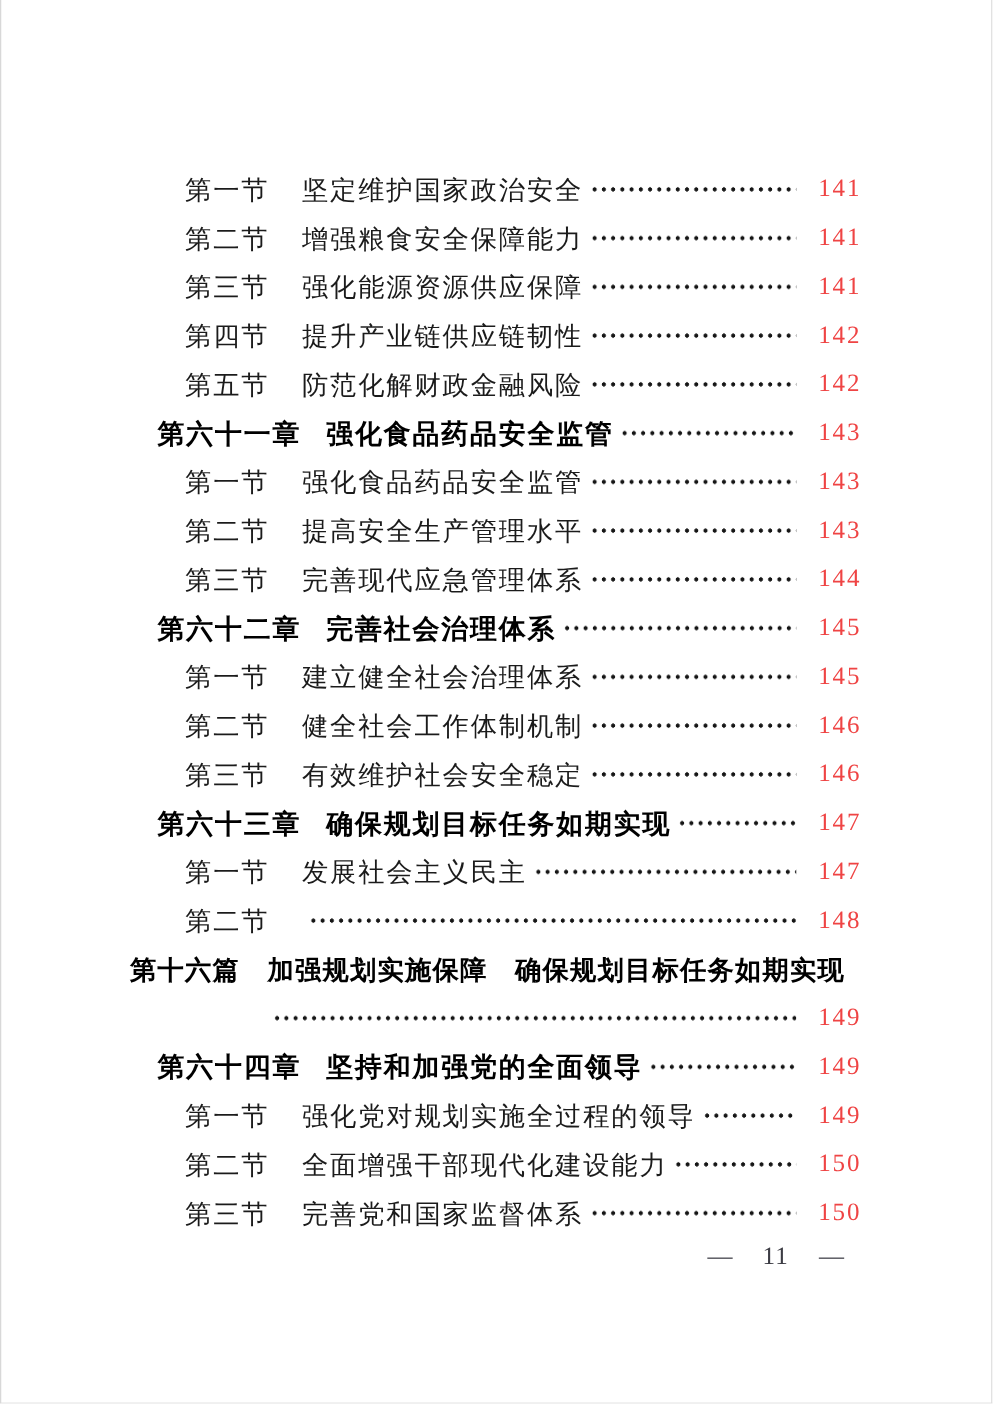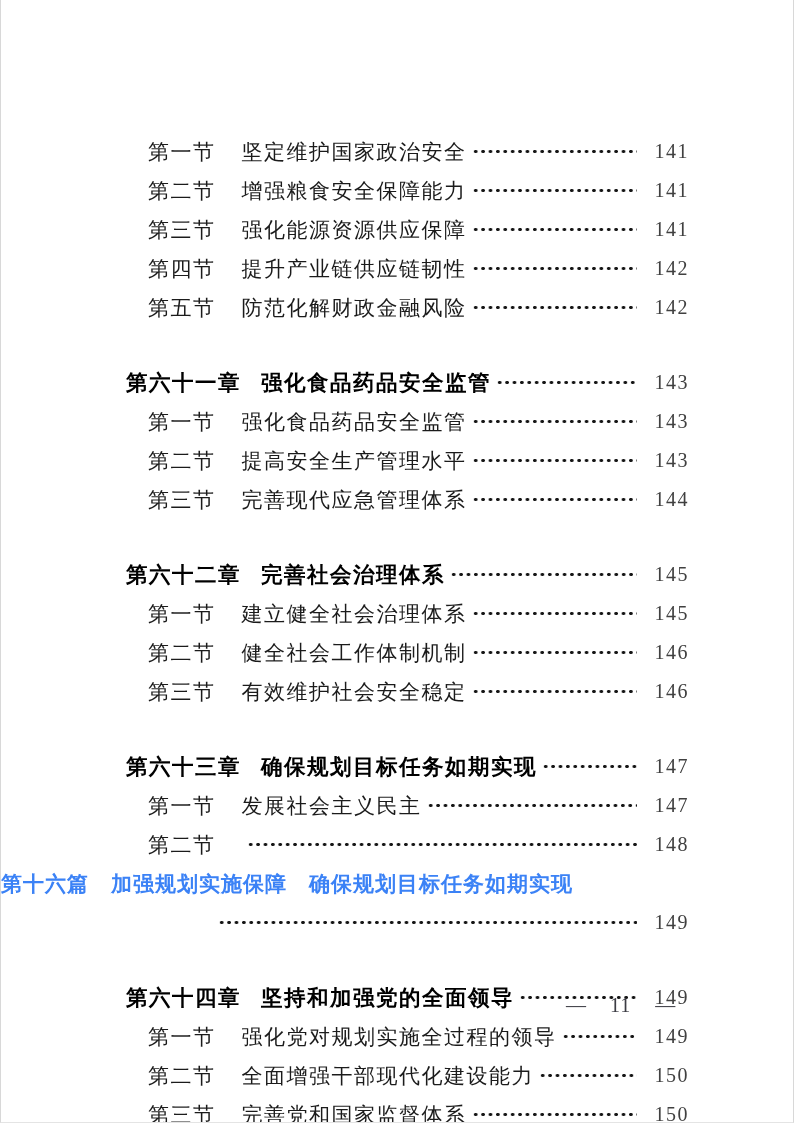--- a/index.html
+++ b/index.html
@@ -20,22 +20,22 @@
   .toc { position: absolute; top: 132px; left: 0; right: 0; }
   .row {
     height: 39px;
     display: flex;
     align-items: center;
     padding-right: 104px;
     white-space: nowrap;
     box-sizing: border-box;
   }
   .row.section  { padding-left: 147px; font-size: 21px; letter-spacing: 1.5px; font-weight: 400; color: #1b1b1b; }
-  .row.chapter  { padding-left: 125px; font-size: 21.5px; letter-spacing: 1.5px; font-weight: 700; color: #000; margin-top: 36px; }
-  .row.part     { font-size: 21px; letter-spacing: 1px;  font-weight: 700; color: #3b82f6; }
+  .row.chapter  { padding-left: 125px; font-size: 21.5px; letter-spacing: 1.5px; font-weight: 700; color: #000; }
+  .row.part     { padding-left: 103px; font-size: 21px; letter-spacing: 1px;  font-weight: 700; color: #000000; }
   .row.continuation { padding-left: 212px; }
   .entry-label { flex: none; }
   .section .entry-label { margin-right: 26px; }
   .chapter .entry-label { margin-right: 20px; }
   .part .entry-label    { margin-right: 22px; }
   .entry-title { flex: none; }
   .dots {
     flex: 1 1 auto;
     align-self: stretch;
     margin: 0 6px 0 5px;
@@ -45,21 +45,21 @@
     background-position: left center;
   }
   .entry-page {
     flex: none;
     width: 46px;
     text-align: right;
     font-family: "Liberation Serif", "DejaVu Serif", serif;
     font-size: 20px;
     font-weight: 400;
     letter-spacing: 1.5px;
-    color: #404040;
+    color: #ef4444;
   }
   .footer {
     position: absolute;
     top: 994px;
     left: 565px;
     display: flex;
     align-items: center;
     gap: 24px;
     font-size: 20px;
     color: #3c3c44;

